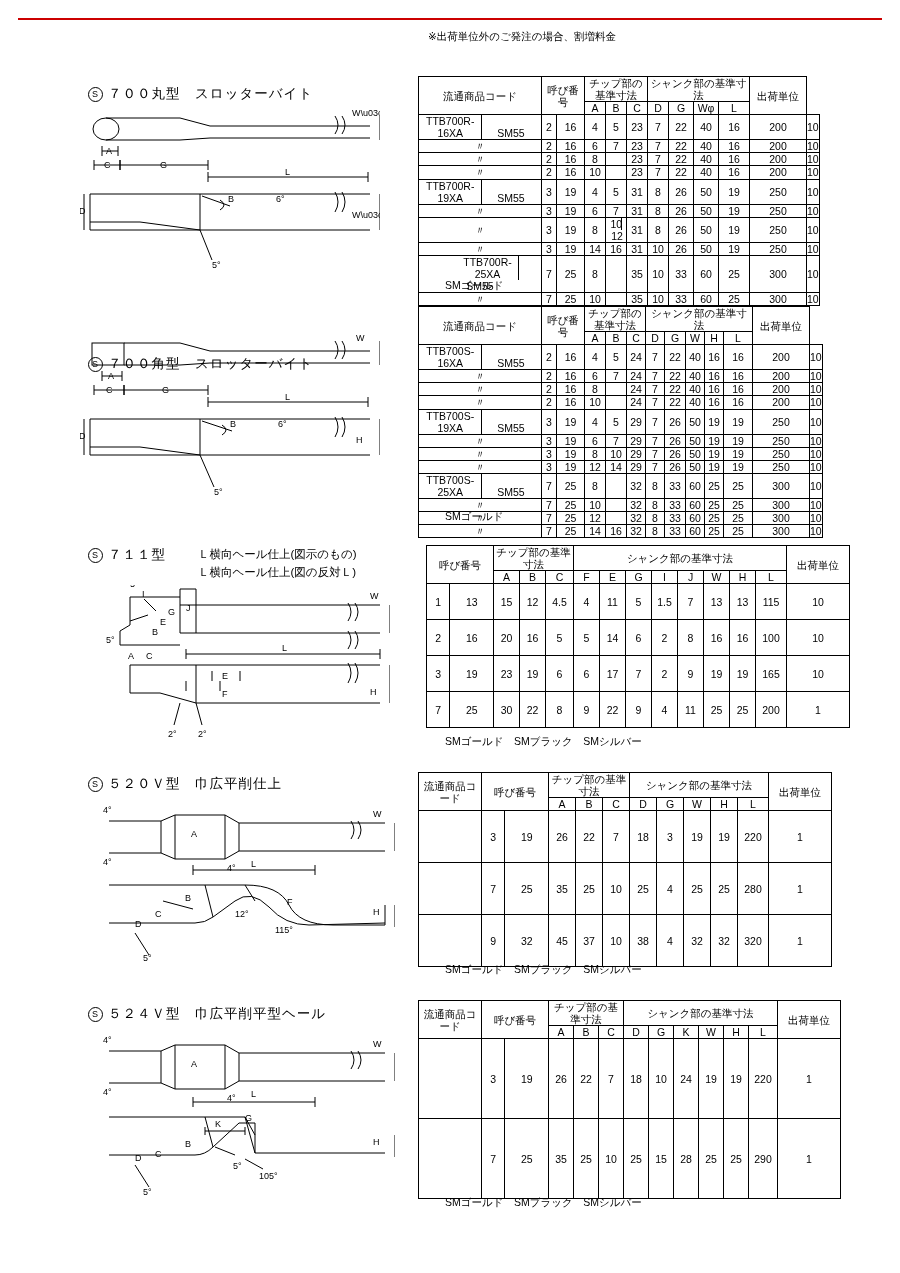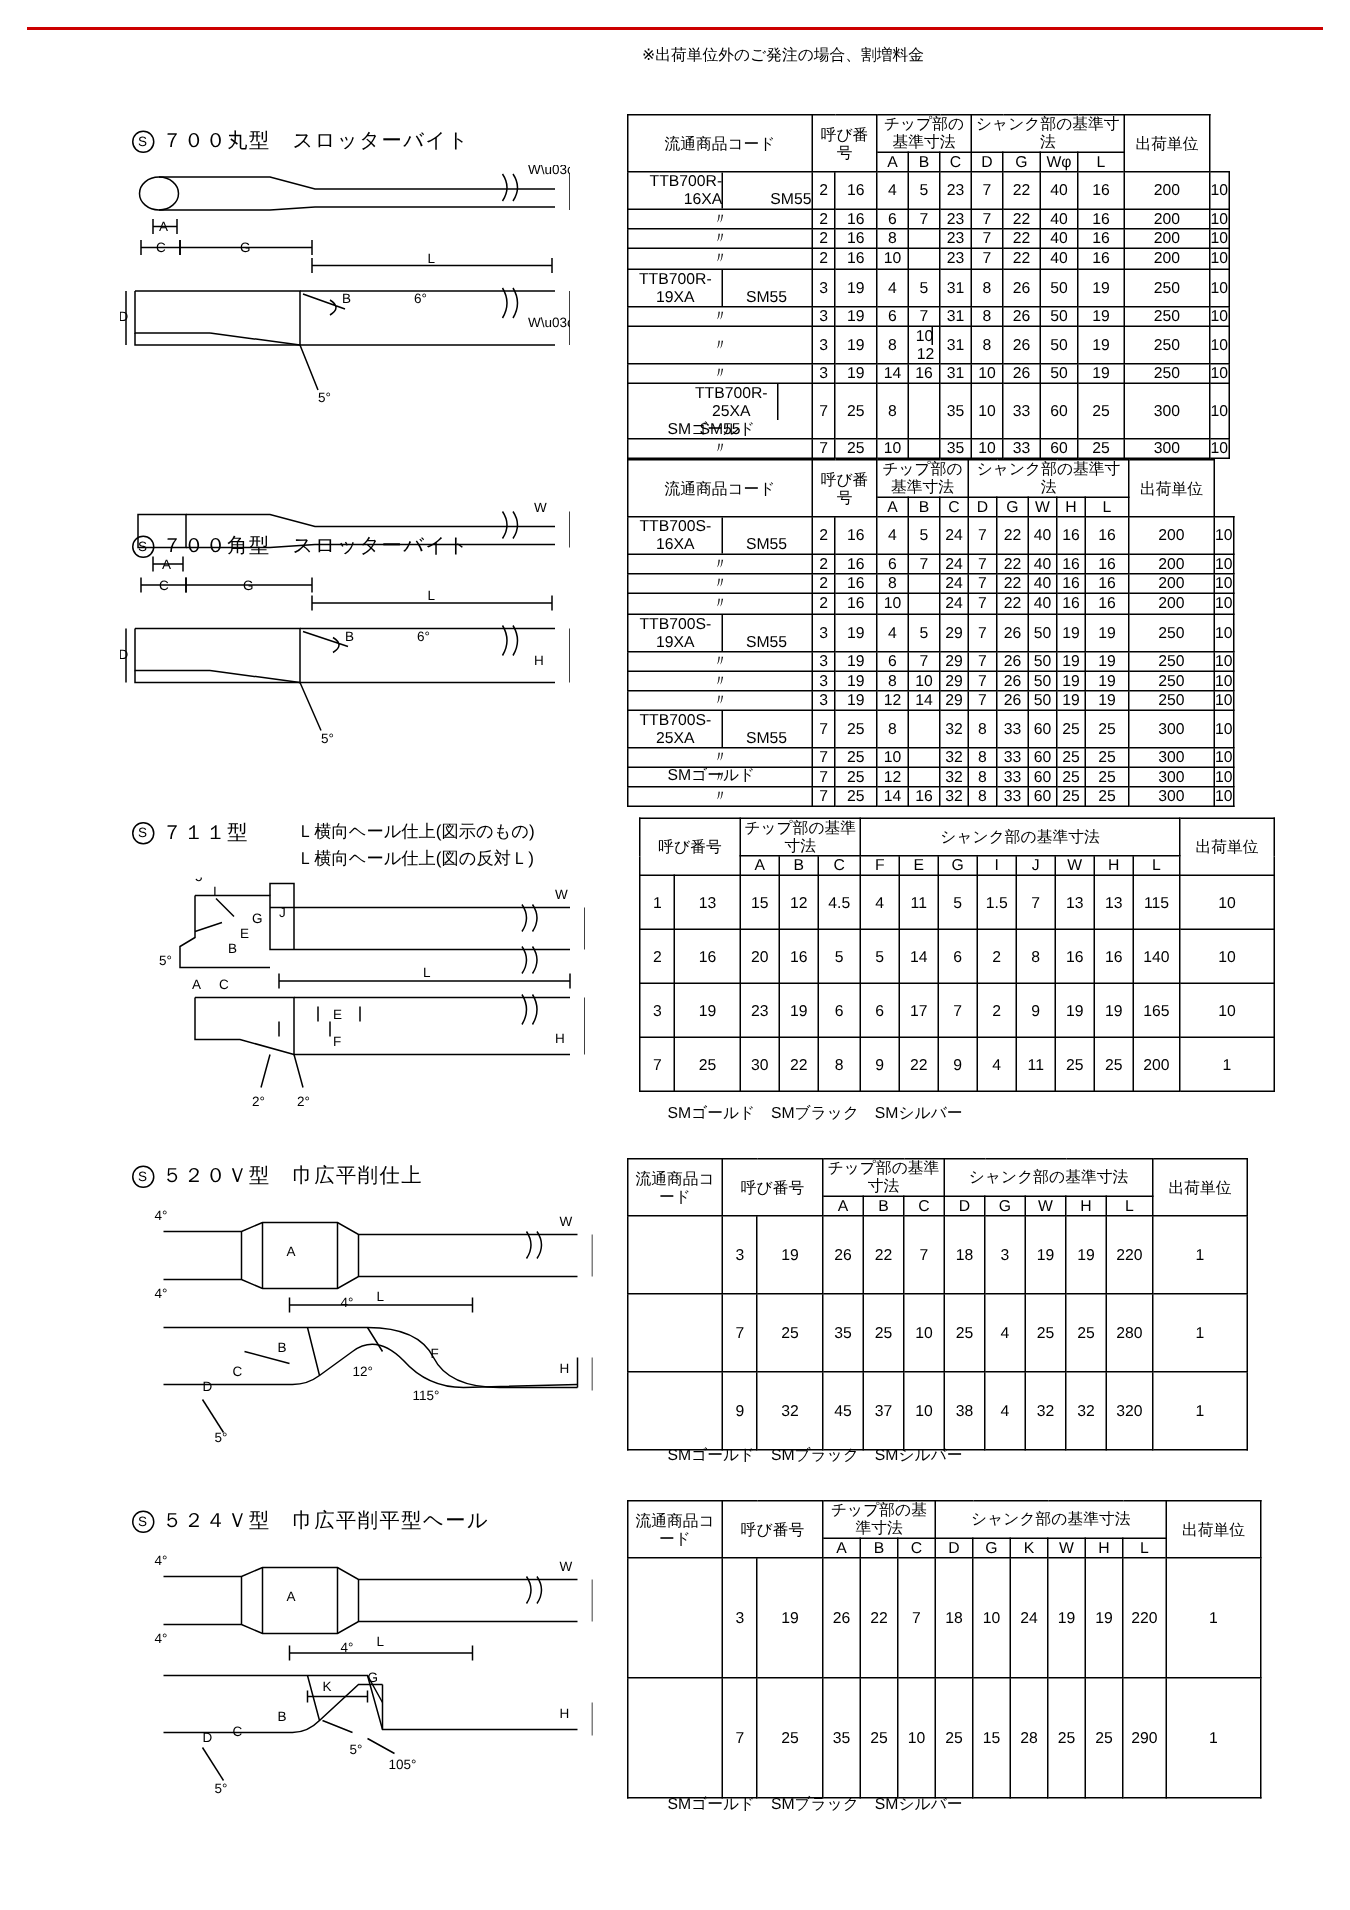--- a/index.html
+++ b/index.html
@@ -82,21 +82,21 @@
         <th style="width:20px;">B</th>
         <th style="width:20px;">C</th>
         <th style="width:20px;">D</th>
         <th style="width:24px;">G</th>
         <th style="width:24px;">Wφ</th>
         <th style="width:30px;">L</th>
       </tr>
     </thead>
     <tbody>
         <tr style="height: 13px;">
-          <td style="padding: 0px; text-align: right;"><span style="display:inline-block;width:50%;border-right:1px solid #000;">TTB700R-16XA</span><span style="display:inline-block;width:48%;">SM55</span></td>
+          <td style="padding: 0px;"><span style="display:inline-block;width:50%;border-right:1px solid #000;">TTB700R-16XA</span><span style="display:inline-block;width:48%;">SM55</span></td>
           <td>2</td>
           <td>16</td>
           <td>4</td>
           <td>5</td>
           <td>23</td>
           <td>7</td>
           <td>22</td>
           <td>40</td>
           <td>16</td>
           <td>200</td>
@@ -599,21 +599,21 @@
           <td>20</td>
           <td>16</td>
           <td>5</td>
           <td>5</td>
           <td>14</td>
           <td>6</td>
           <td>2</td>
           <td>8</td>
           <td>16</td>
           <td>16</td>
-          <td>140</td>
+          <td>100</td>
           <td>10</td>
         </tr>
         <tr style="height: 36px;">
           <td>3</td>
           <td>19</td>
           <td>23</td>
           <td>19</td>
           <td>6</td>
           <td>6</td>
           <td>17</td>

